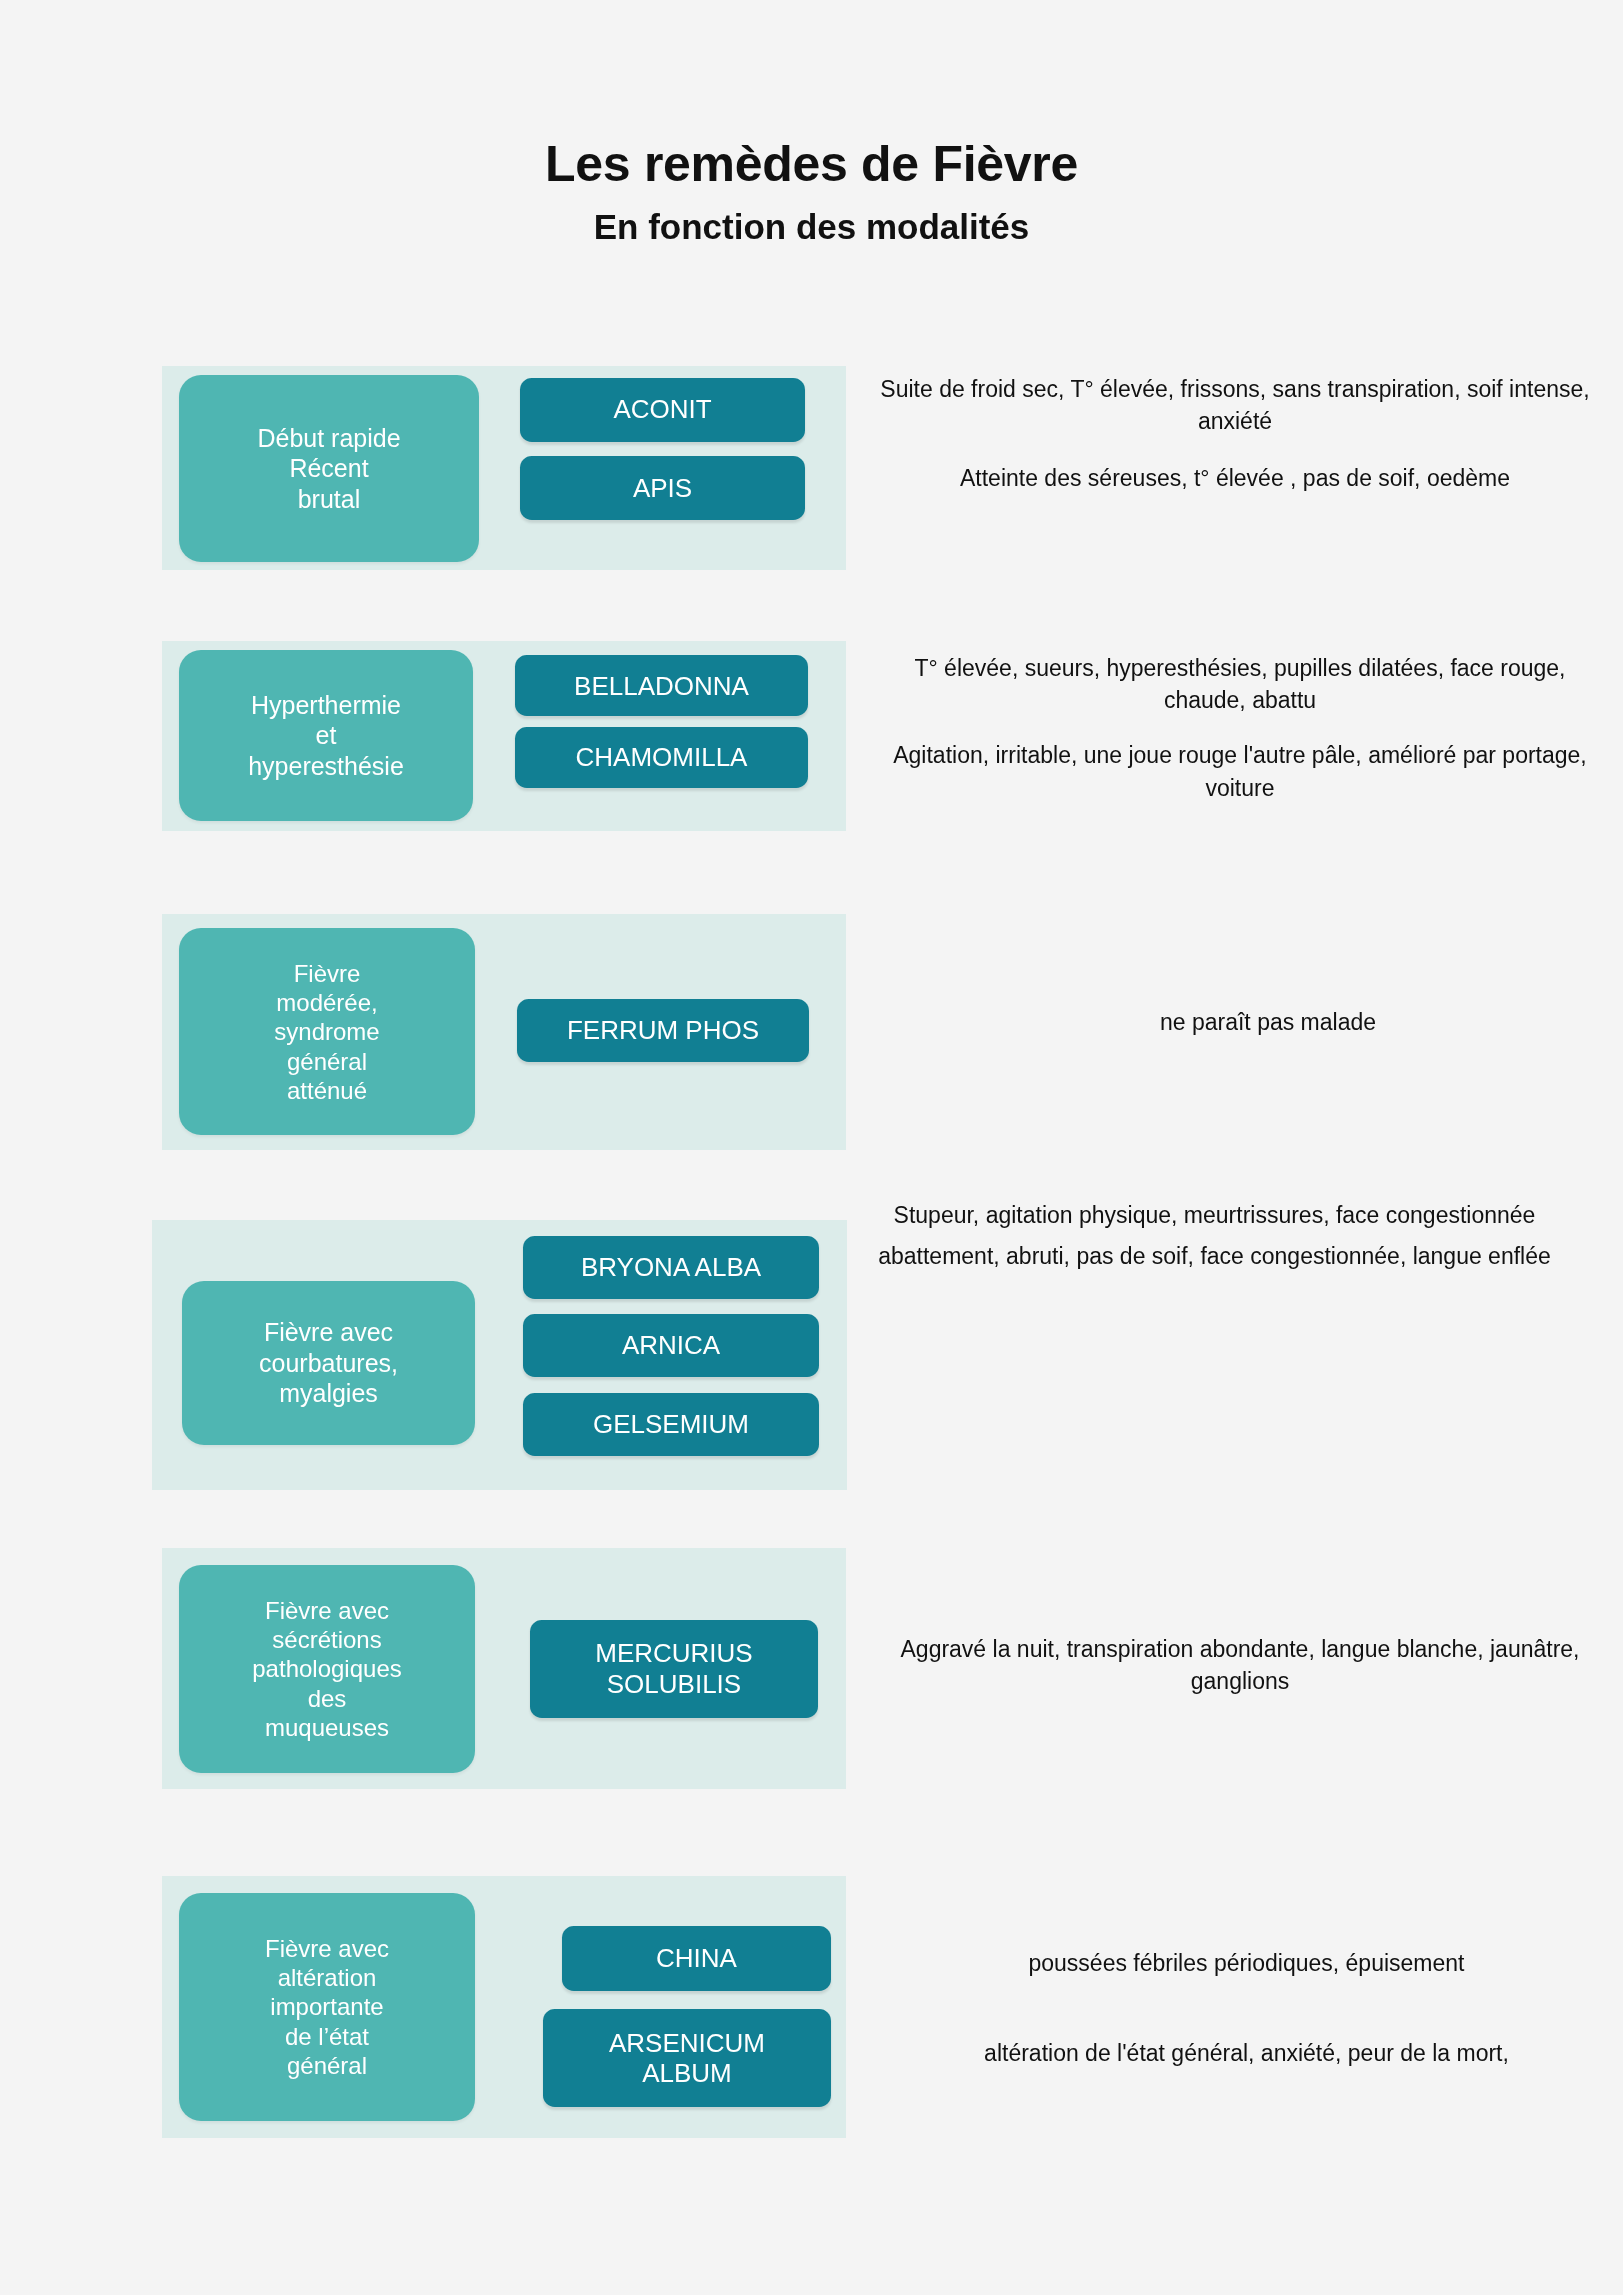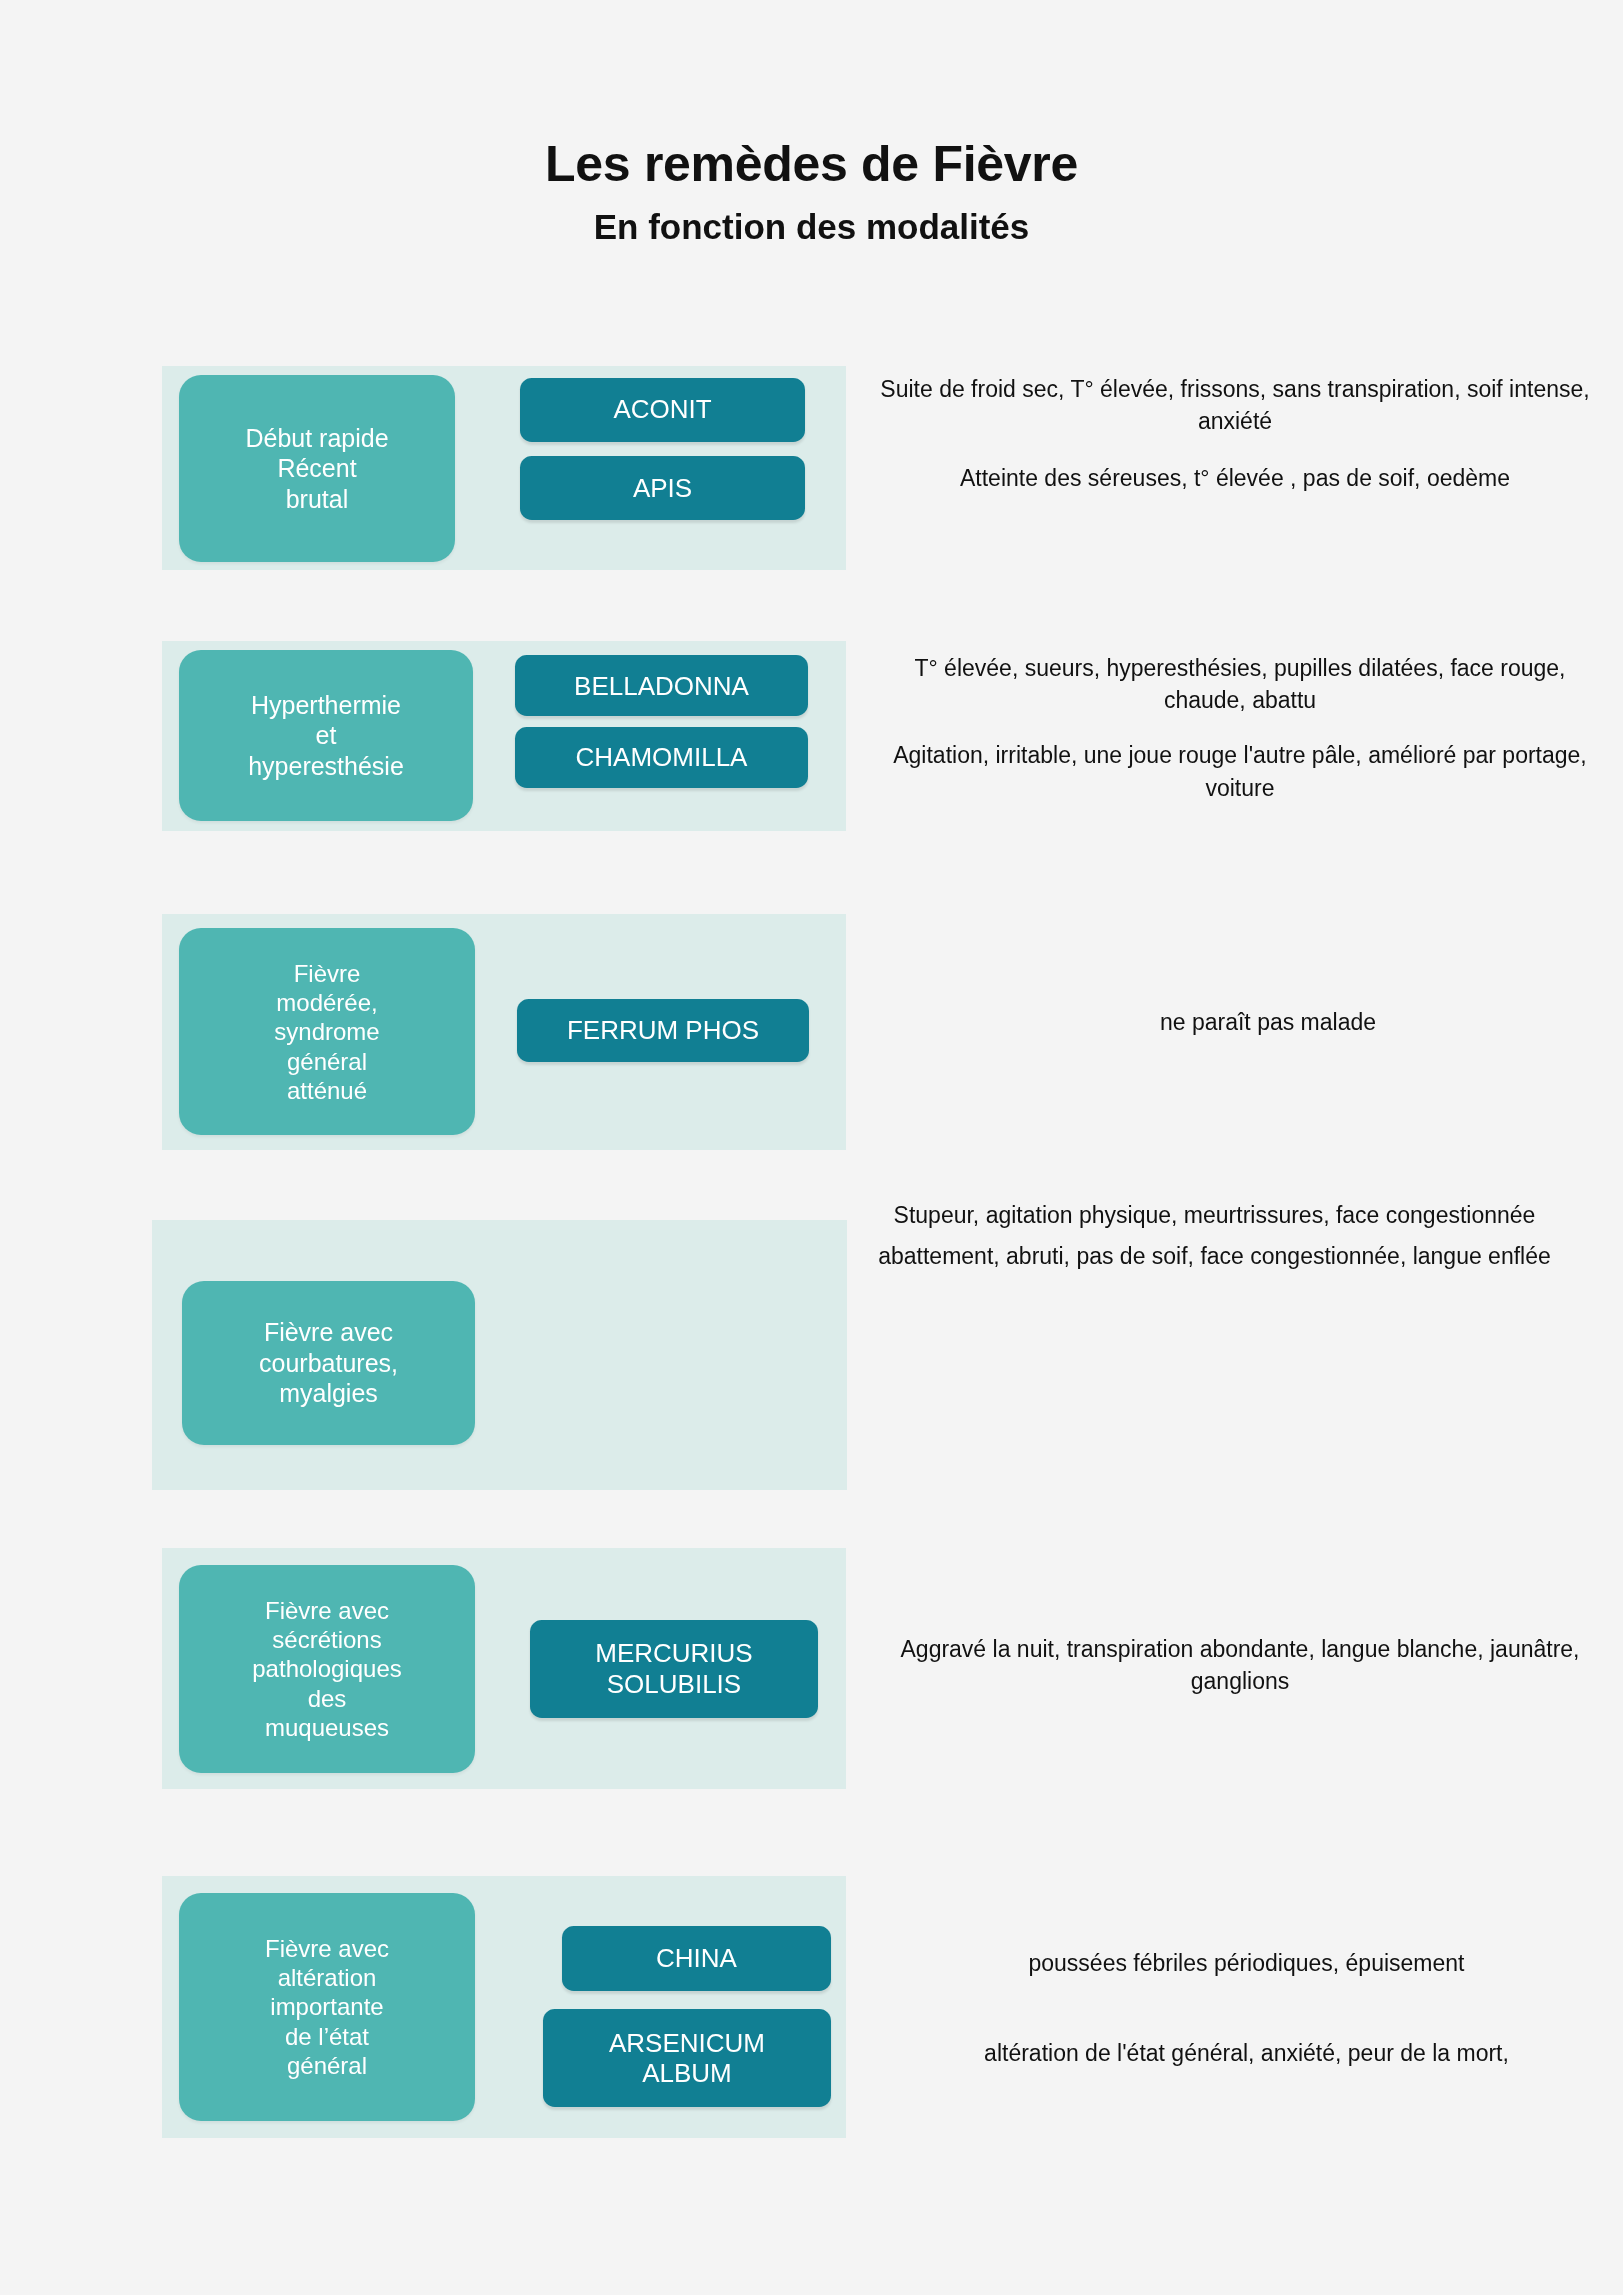--- a/index.html
+++ b/index.html
@@ -113,21 +113,21 @@
 
 <div class="header">
   <h1 class="title">Les remèdes de Fièvre</h1>
   <h2 class="subtitle">En fonction des modalités</h2>
 </div>
 
 <div class="rows">
 
   <div class="row" style="height:275px;">
     <div class="band" style="top:0px;width:684px;height:204px;"></div>
-    <div class="left-card" style="top:9.2px;left:179px;width:276px;height:187px;font-size:25px;">
+    <div class="left-card" style="top:9.2px;left:179px;width:300px;height:187px;font-size:25px;">
       <span>Début rapide<br>Récent<br>brutal</span>
     </div>
     <div class="pills" style="top:11.8px;left:520px;width:285px;">
       <div class="pill" style="height:64px;margin-bottom:14.4px;">
         <span>ACONIT</span>
       </div>
       <div class="pill" style="height:64px;">
         <span>APIS</span>
       </div>
     </div>
@@ -169,20 +169,31 @@
     <div class="descs" style="top:92px;left:910px;width:716px;">
       <div class="desc">ne paraît pas malade</div>
     </div>
   </div>
 
   <div class="row" style="height:327px;">
     <div class="band wide" style="top:11.8px;width:695px;height:270px;"></div>
     <div class="left-card" style="top:73px;left:182px;width:293px;height:164px;font-size:25px;">
       <span>Fièvre avec<br>courbatures,<br>myalgies</span>
     </div>
+    <div class="pills" style="top:27.5px;left:523px;width:296px;">
+      <div class="pill" style="height:63px;margin-bottom:15.7px;">
+        <span>BRYONA ALBA</span>
+      </div>
+      <div class="pill" style="height:63px;margin-bottom:15.7px;">
+        <span>ARNICA</span>
+      </div>
+      <div class="pill" style="height:63px;">
+        <span>GELSEMIUM</span>
+      </div>
+    </div>
     <div class="descs" style="top:-9.2px;left:809px;width:811px;">
       <div class="desc" style="margin-bottom:9.2px;">Stupeur, agitation physique, meurtrissures, face congestionnée</div>
       <div class="desc">abattement, abruti, pas de soif, face congestionnée, langue enflée</div>
     </div>
   </div>
 
   <div class="row" style="height:327px;">
     <div class="band" style="top:13px;width:684px;height:241px;"></div>
     <div class="left-card" style="top:30px;left:179px;width:296px;height:208px;font-size:24px;">
       <span>Fièvre avec<br>sécrétions<br>pathologiques<br>des<br>muqueuses</span>

